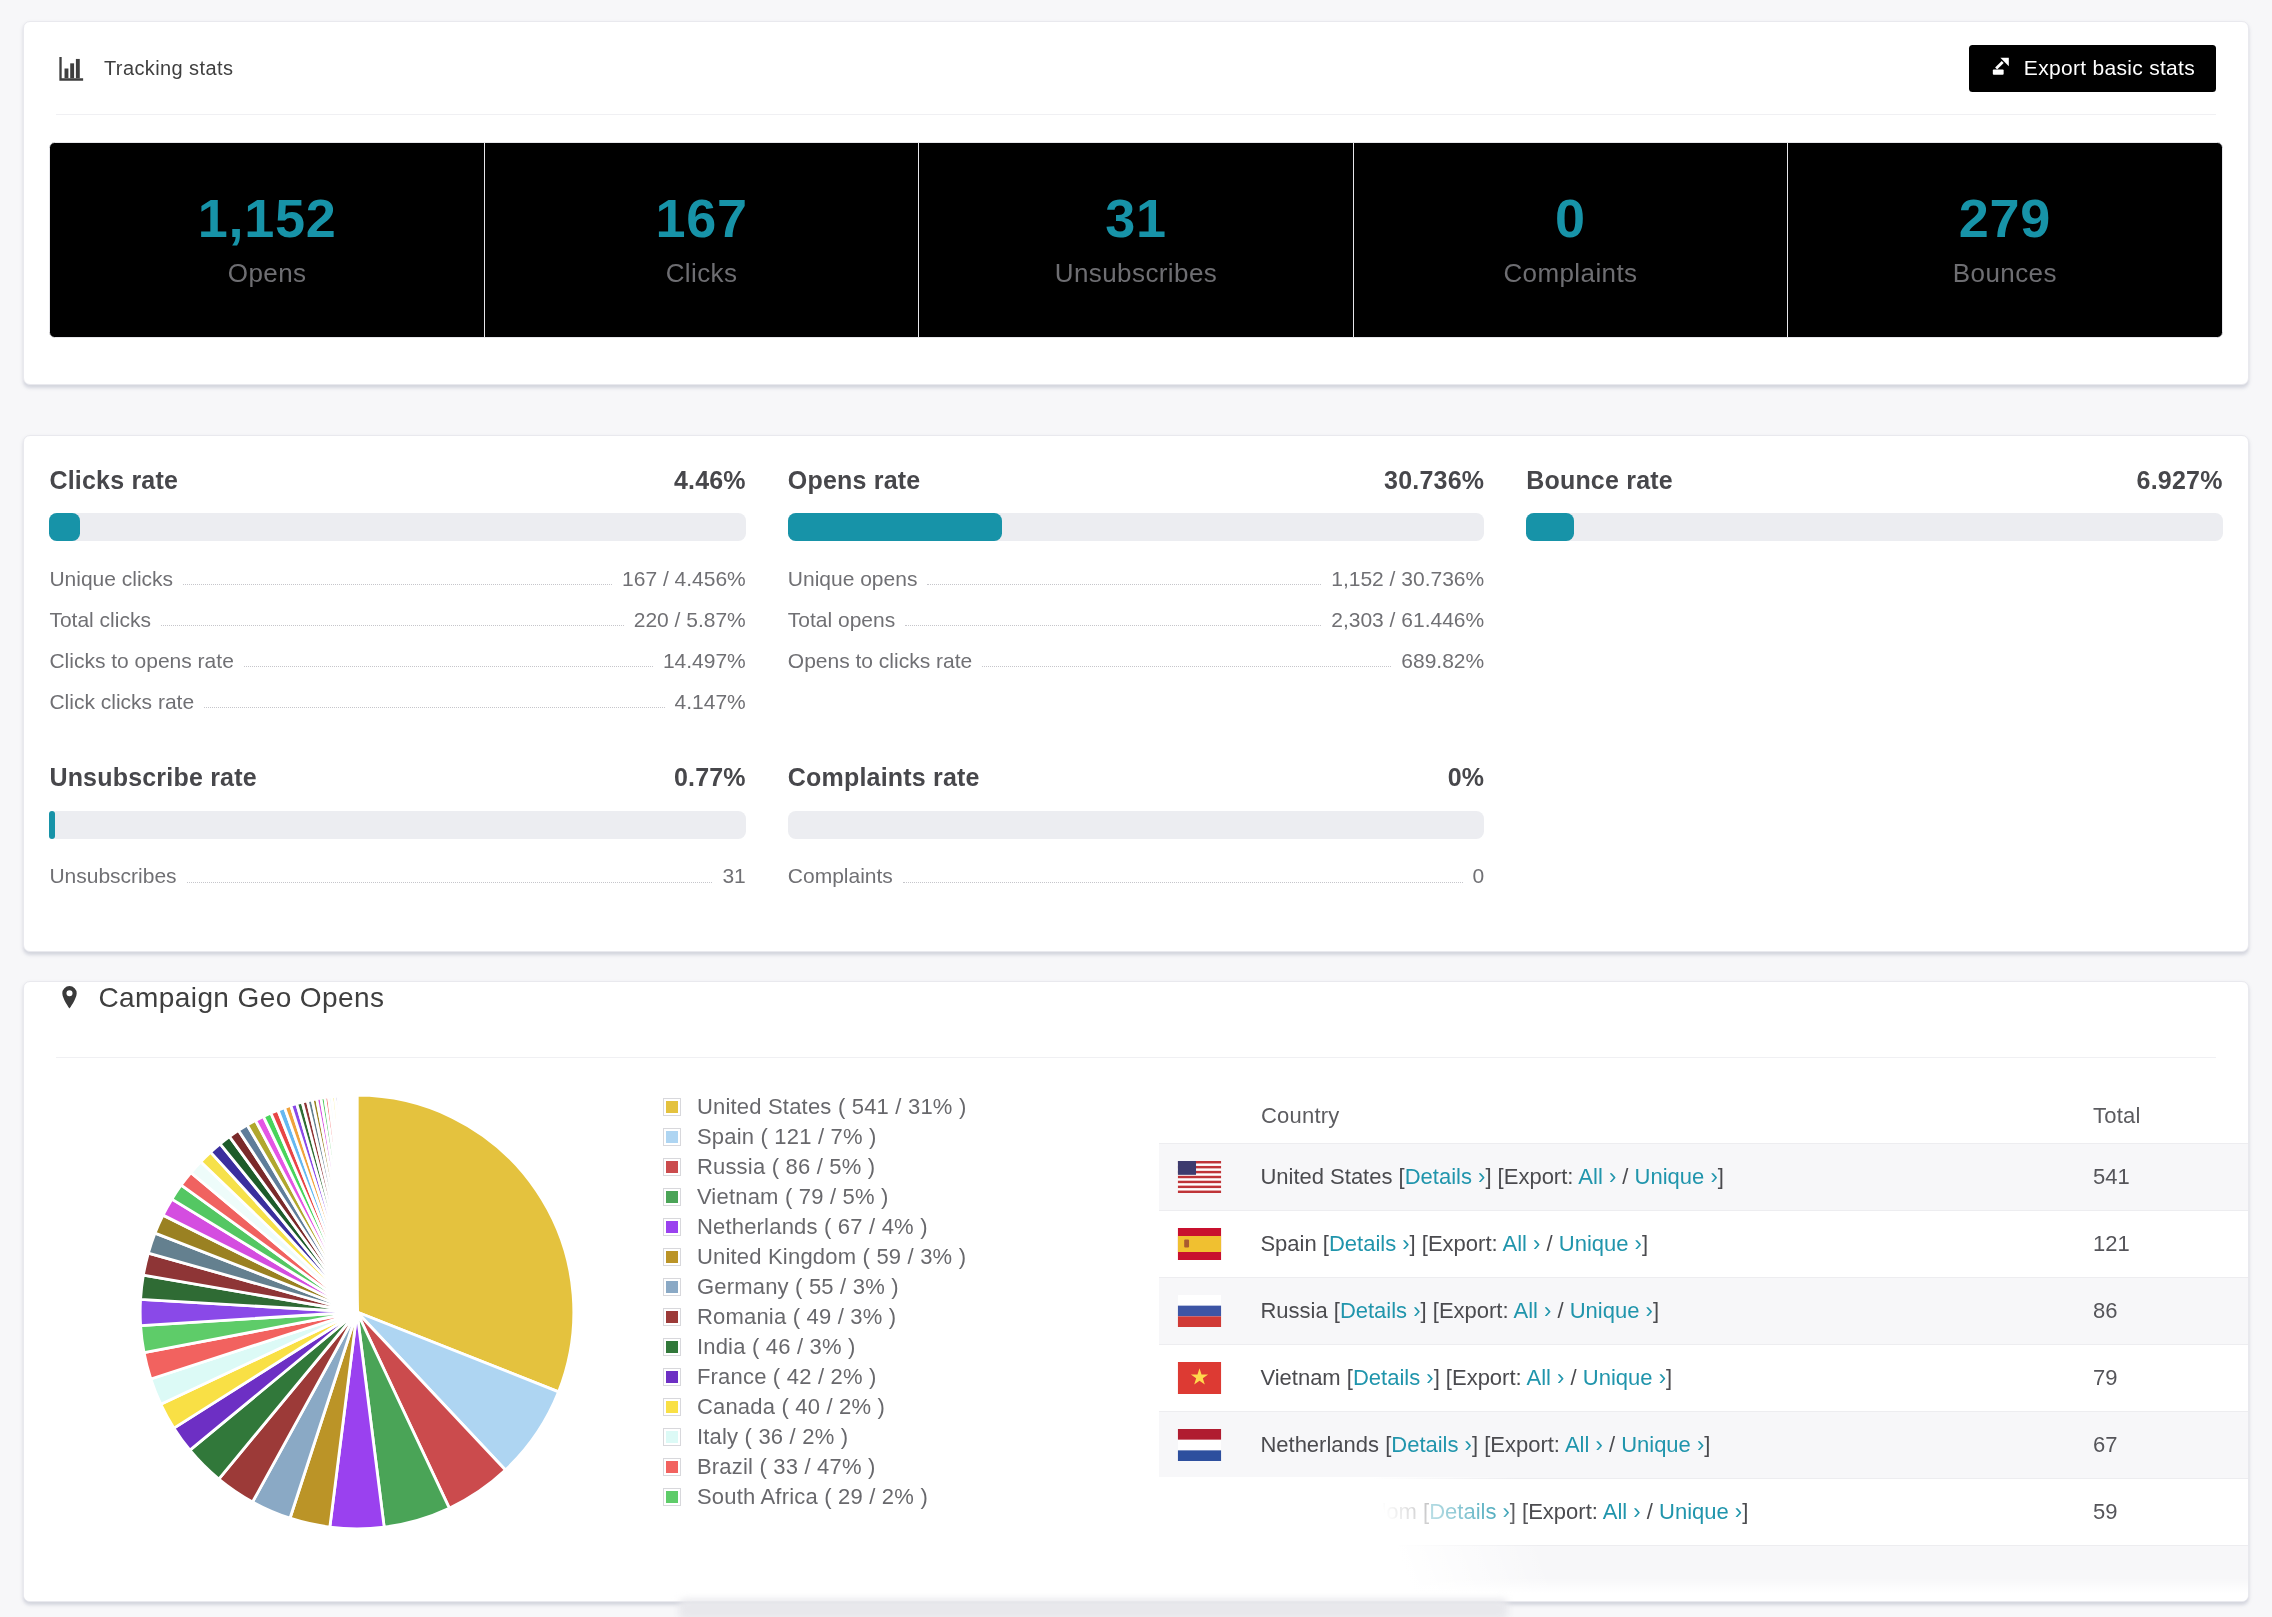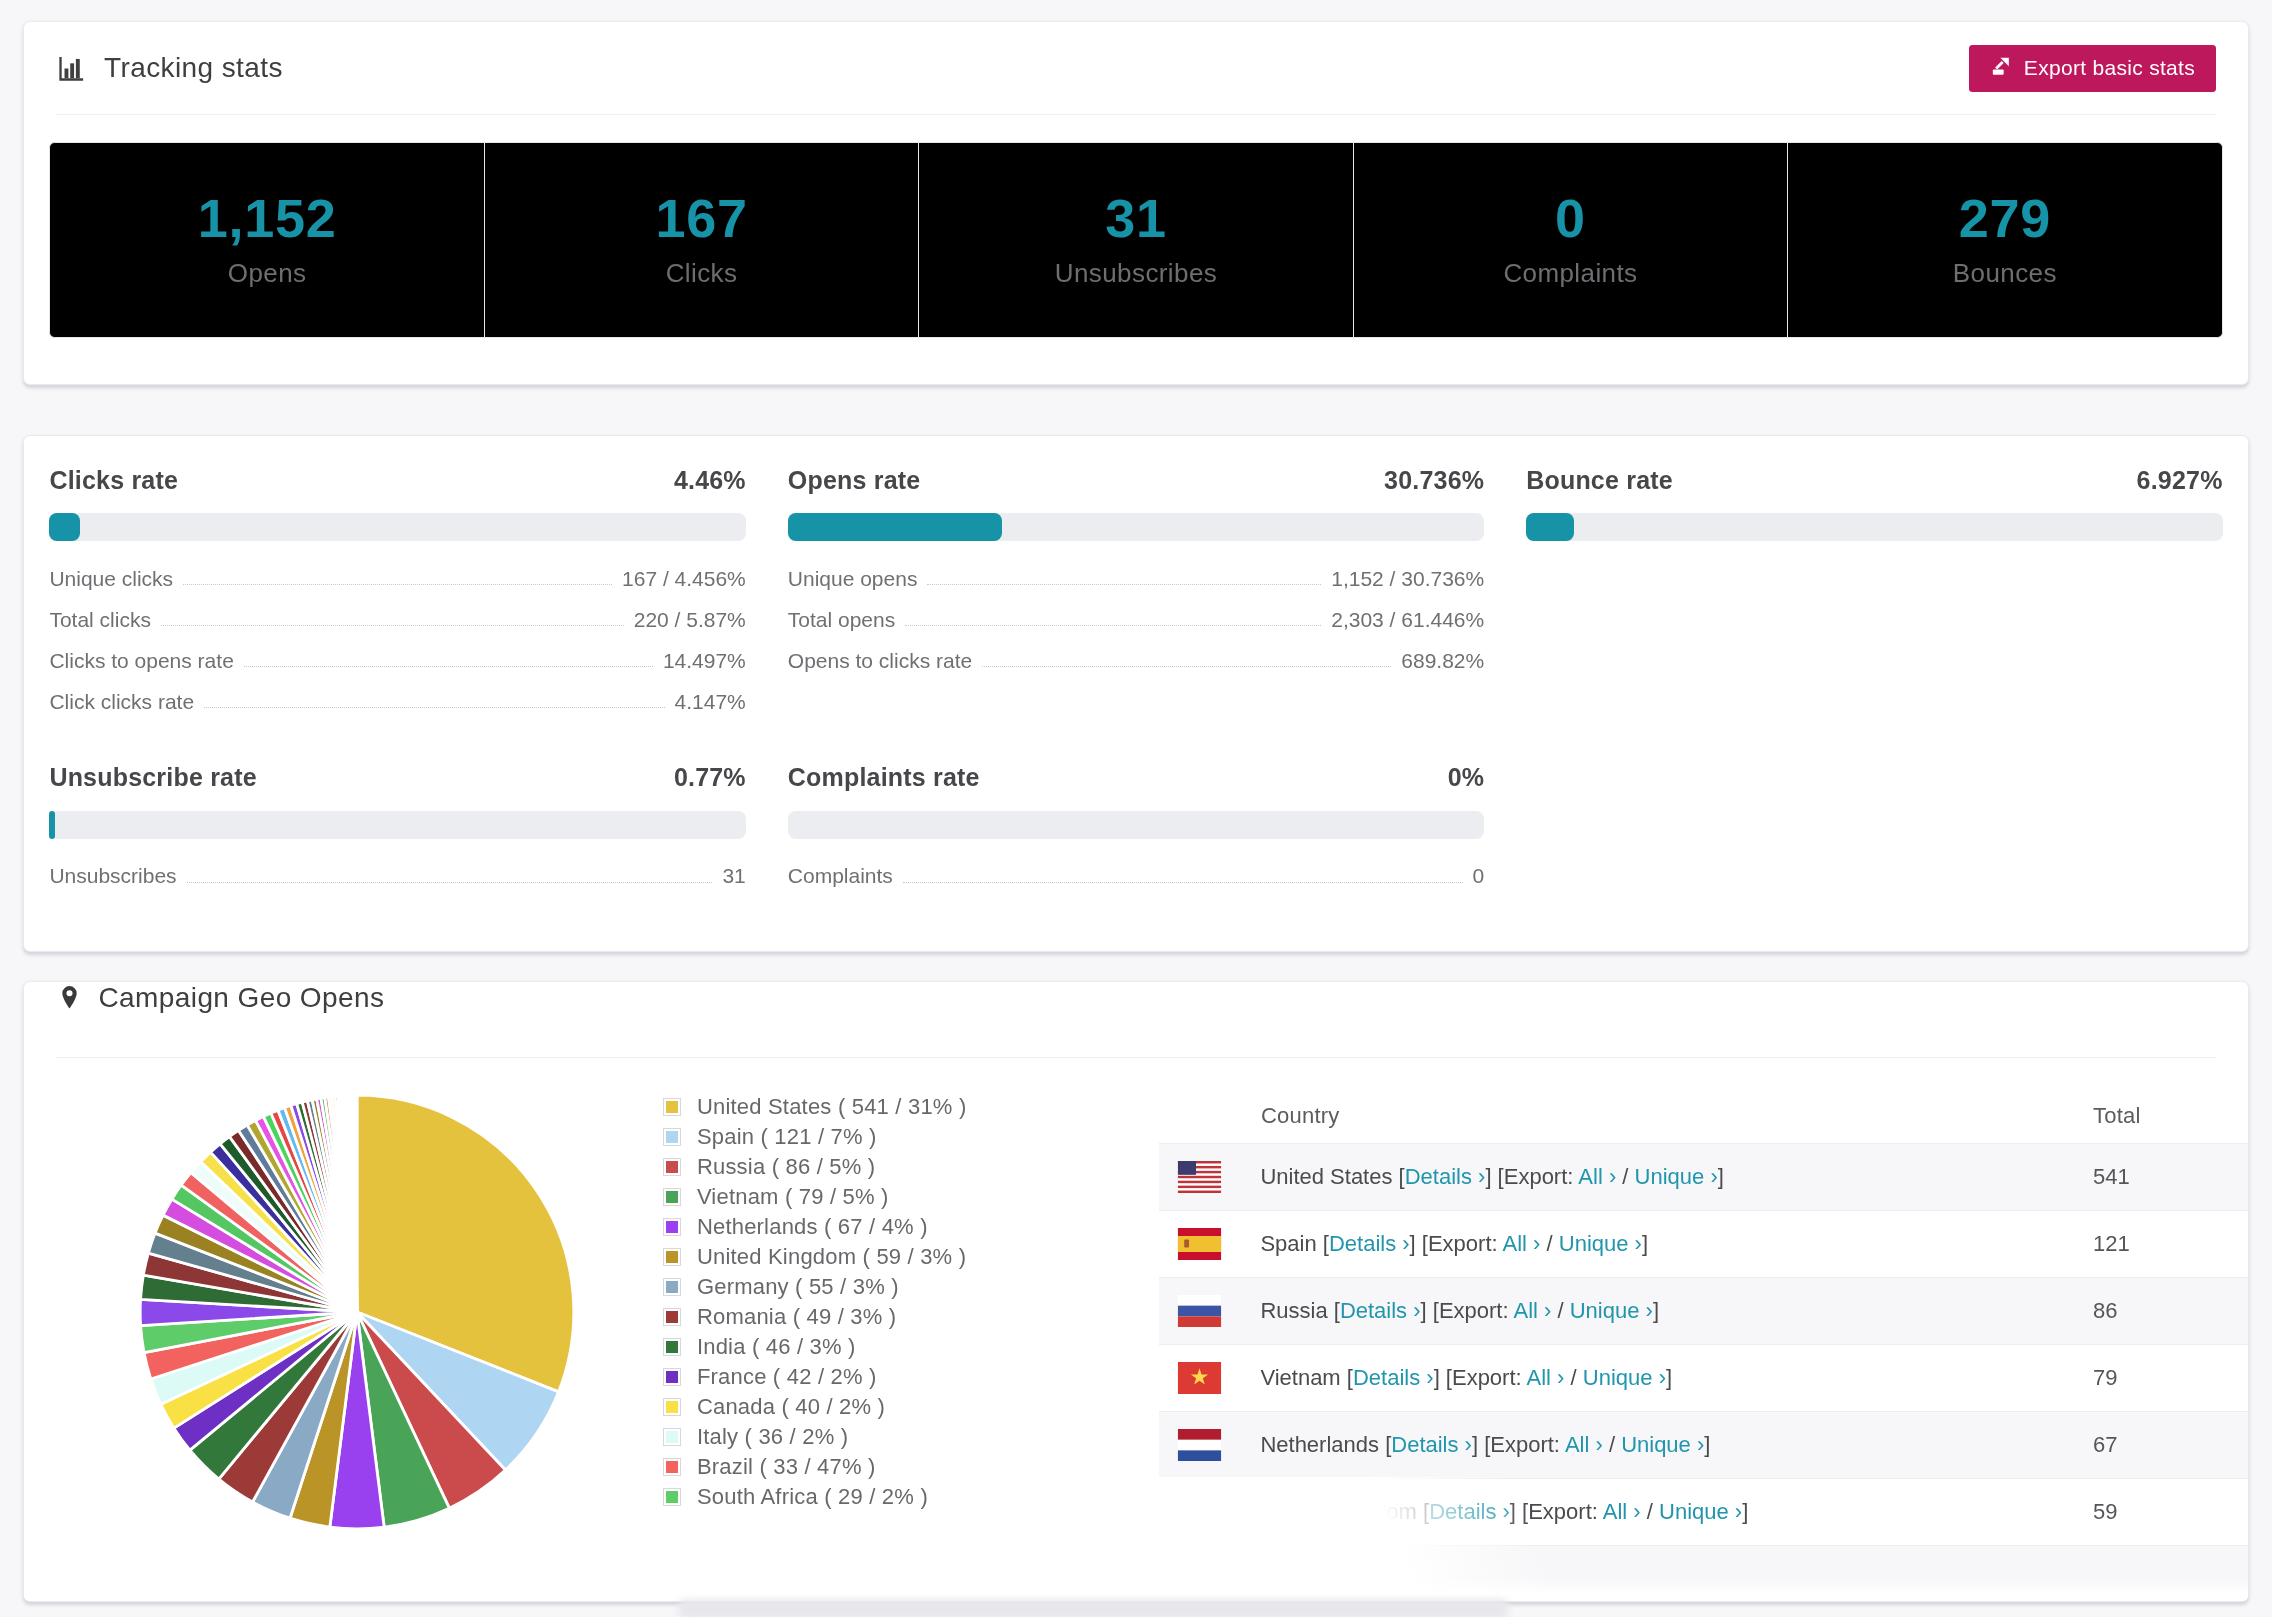--- a/index.html
+++ b/index.html
@@ -19,27 +19,27 @@
   .card-rates    { top:435px; height:517px; }
   .card-geo      { top:981px; height:621px; overflow:hidden; }
 
   .card-header {
     display:flex; align-items:center; justify-content:space-between;
     margin:0 32px; border-bottom:0.7px solid #f0f0f3;
   }
   .card-tracking .card-header { height:93px; }
   .card-title {
     display:flex; align-items:center; gap:17px;
-    font-size:28px; color:#3f3f3f; font-weight:500; letter-spacing:0.4px;
+    font-size:20px; color:#3f3f3f; font-weight:500; letter-spacing:0.4px;
   }
   .card-title svg { display:block; }
 
   .export-btn {
     display:flex; align-items:center; gap:11.3px;
-    background:#be185d; color:#fff; border:none; border-radius:3.5px;
+    background:#000000; color:#fff; border:none; border-radius:3.5px;
     height:47px; padding:0 21px; font-size:21px; font-weight:500;
     font-family:inherit; letter-spacing:0.3px; cursor:pointer;
   }
 
   .stats-box {
     display:flex; margin:27px 25.4px 0; height:196px;
     border:0.7px solid #e7e7eb; border-radius:5.6px; background:#000000;
   }
   .stat-cell {
     flex:1; display:flex; flex-direction:column; align-items:center; justify-content:center;

